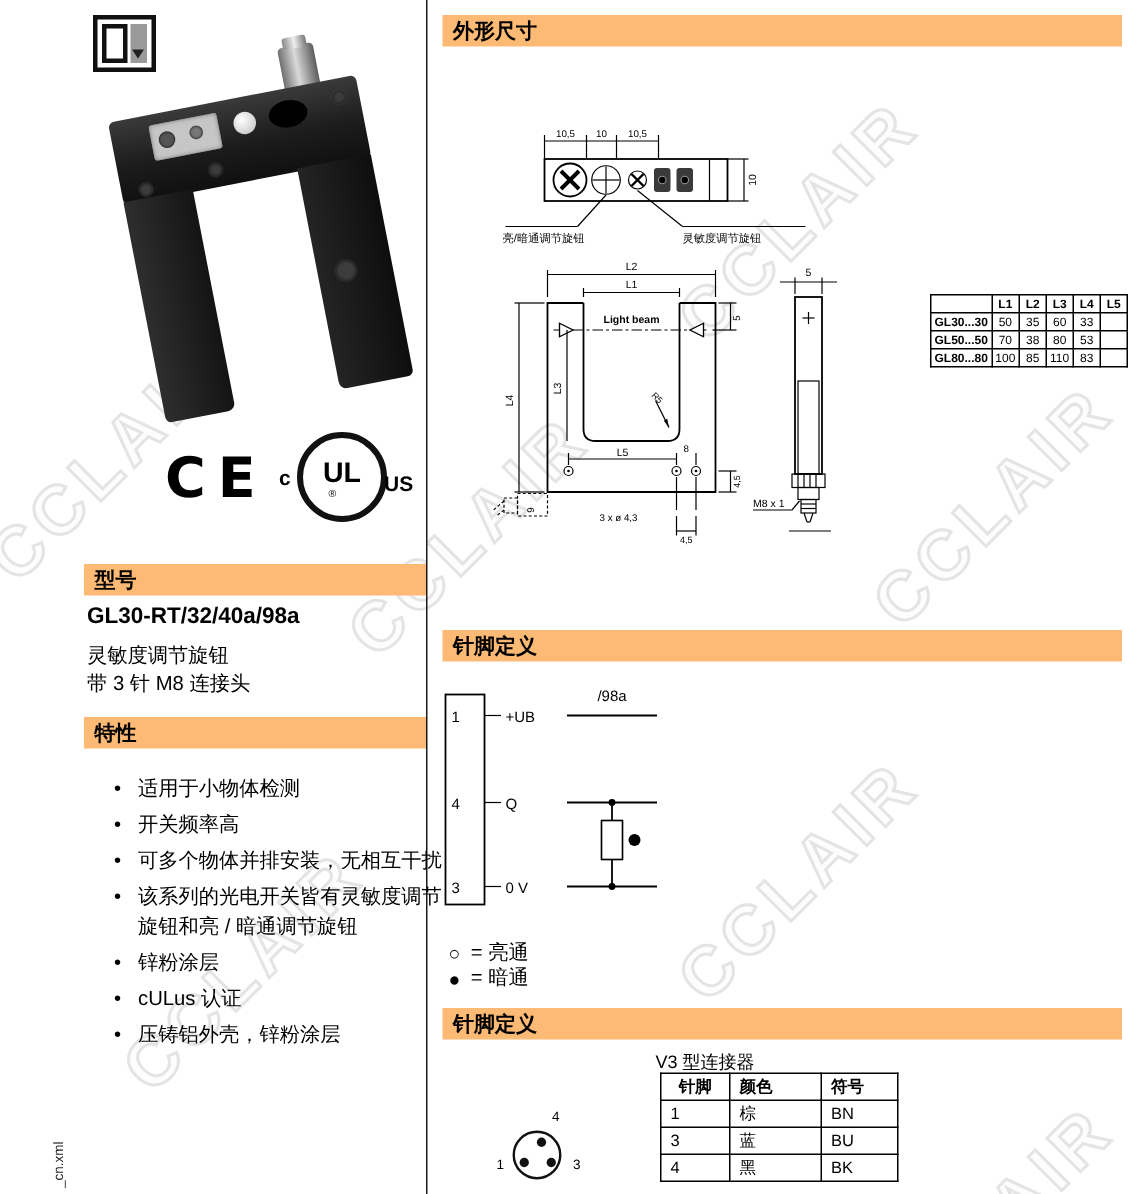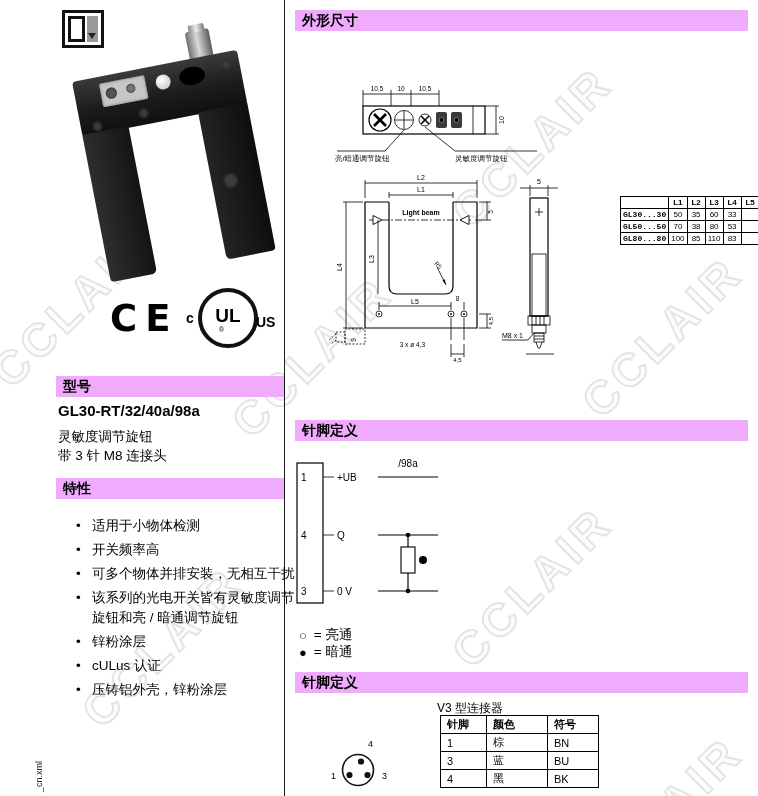--- a/index.html
+++ b/index.html
@@ -3,21 +3,21 @@
 <meta charset="utf-8">
 <style>
   html,body{margin:0;padding:0;background:#fff;}
   .page{position:relative;width:758px;height:796px;background:#fff;overflow:hidden;
         font-family:"Liberation Sans",sans-serif;color:#000;}
   .wm{position:absolute;font-size:46px;font-weight:bold;letter-spacing:5px;
       color:#fdfdfd;-webkit-text-stroke:2px #e4e4e4;transform:rotate(-45deg);
       z-index:0;pointer-events:none;white-space:nowrap;}
   .z{position:absolute;z-index:1;}
   .divider{position:absolute;left:284px;top:0;width:1px;height:796px;background:#1a1a1a;z-index:1;}
-  .sec-bar{position:absolute;height:21px;background:#f0abfc;font-weight:bold;font-size:14px;
+  .sec-bar{position:absolute;height:21px;background:#fdba74;font-weight:bold;font-size:14px;
            line-height:21px;padding-left:7px;box-sizing:border-box;z-index:2;}
   
   .prod-icon{left:62px;top:10px;width:42px;height:38px;border:3px solid #111;background:#fff;
              display:flex;padding:3px;box-sizing:border-box;}
   .prod-icon .inner-sq{flex:1;border:3px solid #111;margin-right:2px;background:#fff;}
   .prod-icon .gray-strip{width:11px;background:#9a9a9a;position:relative;}
   .prod-icon .gray-strip .tri{position:absolute;left:1px;bottom:3px;width:0;height:0;
       border-left:4px solid transparent;border-right:4px solid transparent;border-top:6px solid #222;}
   
   .photo{left:72px;top:34px;width:212px;height:242px;}
@@ -55,26 +55,26 @@
   .model-name{left:58px;top:402px;font-size:15px;font-weight:bold;}
   .desc-line{left:58px;font-size:13.5px;}
   .feat-list{left:58px;top:500px;width:228px;margin:16px;padding:0;list-style:none;font-size:13.5px;}
   .feat-list li{position:relative;padding-left:18px;margin-bottom:5px;line-height:1.42;}
   .feat-list li:before{content:"\2022";position:absolute;left:2px;top:0;}
   
   .dim-table{left:620px;top:196px;}
   .dim-table table{border-collapse:collapse;font-size:8px;}
   .dim-table th,.dim-table td{border:1px solid #000;padding:0 2px;height:11px;text-align:center;min-width:13px;}
   .dim-table th{font-weight:bold;}
-  .dim-table td:first-child{text-align:center;font-weight:bold;white-space:nowrap;font-family:Liberation Mono, monospace;}
+  .dim-table td:first-child{text-align:center;font-weight:bold;white-space:nowrap;}
   .pin-table{left:440px;top:715px;}
   .pin-table table{border-collapse:collapse;font-size:11px;}
   .pin-table th,.pin-table td{border:1px solid #000;padding:1px 6px;height:15px;text-align:left;}
   .pin-table th{font-weight:bold;}
-  .pin-table .c1{width:33px;} .pin-table .c2{width:48px;} .pin-table .c3{width:38px;}
+  .pin-table .c1{width:33px;text-align:center;} .pin-table .c2{width:48px;} .pin-table .c3{width:38px;}
   .legend-row{position:absolute;left:299px;display:flex;gap:7px;font-size:13.5px;z-index:1;align-items:center;}
   .legend-row .sym{font-size:13px;}
   .v3-title{left:437px;top:700px;font-size:12px;}
   .vfile{position:absolute;left:34px;top:792px;transform:rotate(-90deg);transform-origin:0 0;
          font-size:9px;color:#222;z-index:1;white-space:nowrap;}
   svg{overflow:visible;}
   svg text{font-family:"Liberation Sans",sans-serif;fill:#000;}
   .dline{stroke:#000;stroke-width:0.8;fill:none;}
   .bline{stroke:#000;stroke-width:1.2;fill:none;}
 </style>

